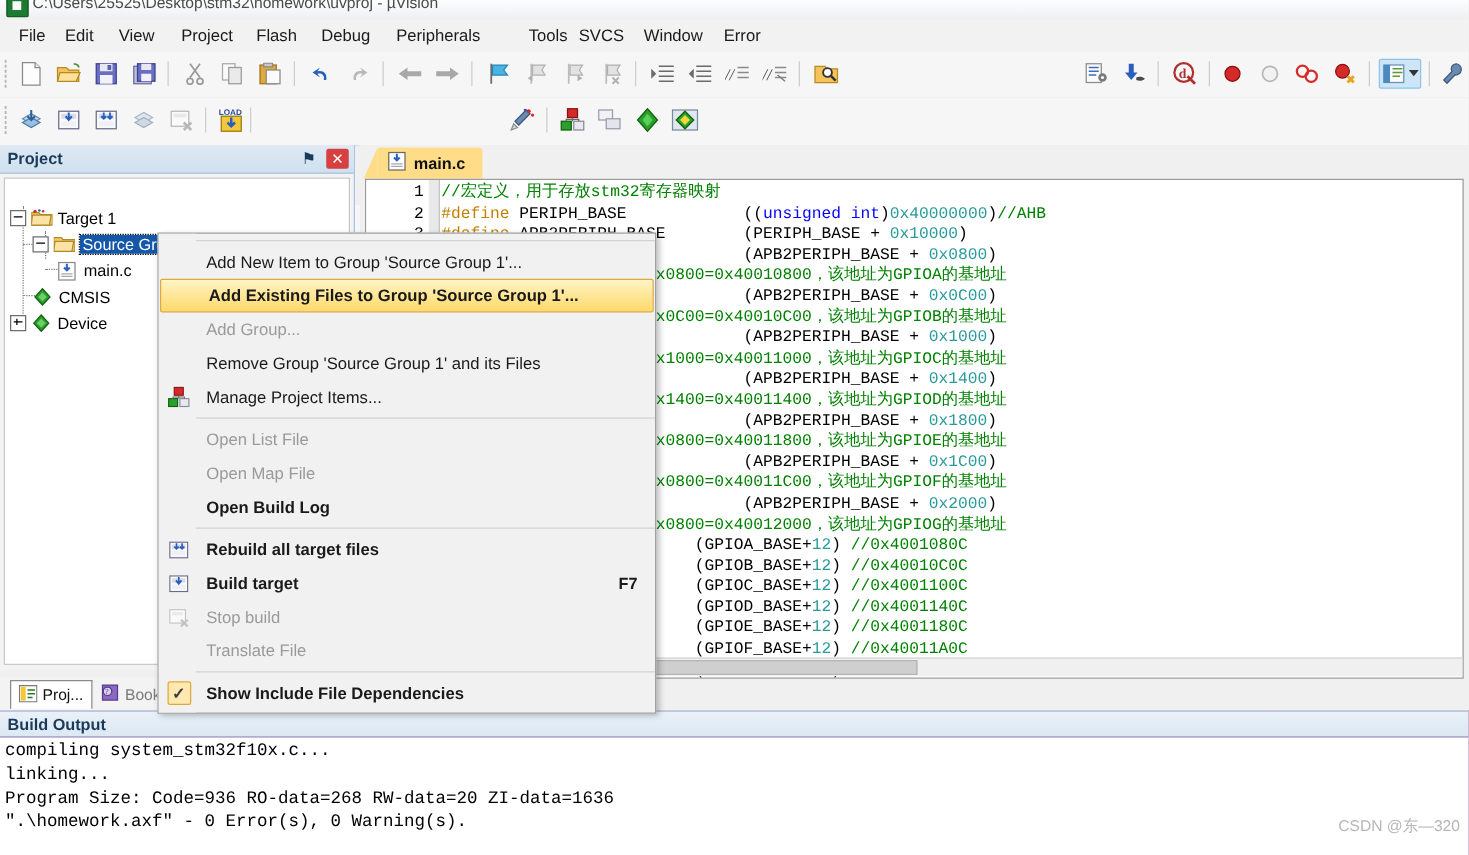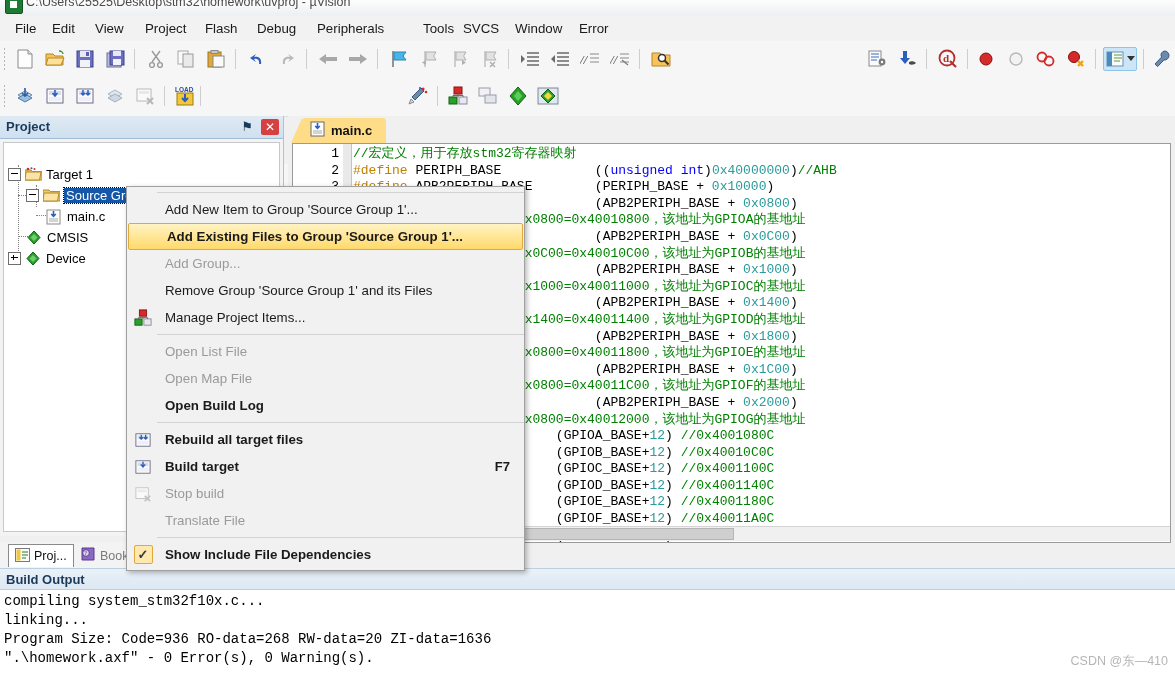--- a/index.html
+++ b/index.html
@@ -820,21 +820,21 @@
         <div class="scroll-thumb-h"></div>
       </div>
     </div>
   </div>
 
   <div class="build-output">
     <div class="bo-header">
       <span class="title">Build Output</span>
     </div>
     <div class="bo-body" id="bo-body"><div>compiling system_stm32f10x.c...</div><div>linking...</div><div>Program Size: Code=936 RO-data=268 RW-data=20 ZI-data=1636</div><div>".\homework.axf" - 0 Error(s), 0 Warning(s).</div></div>
-    <div class="watermark">CSDN @东—410</div>
+    <div class="watermark">CSDN @东—320</div>
   </div>
 
   <div class="ctxmenu" id="ctxmenu">
       <div class="msep"></div>
       <div class="mi">
         <span>Add New  Item to Group 'Source Group 1'...</span>
       </div>
       <div class="mi sel">
         <span>Add Existing Files to Group 'Source Group 1'...</span>
       </div>

